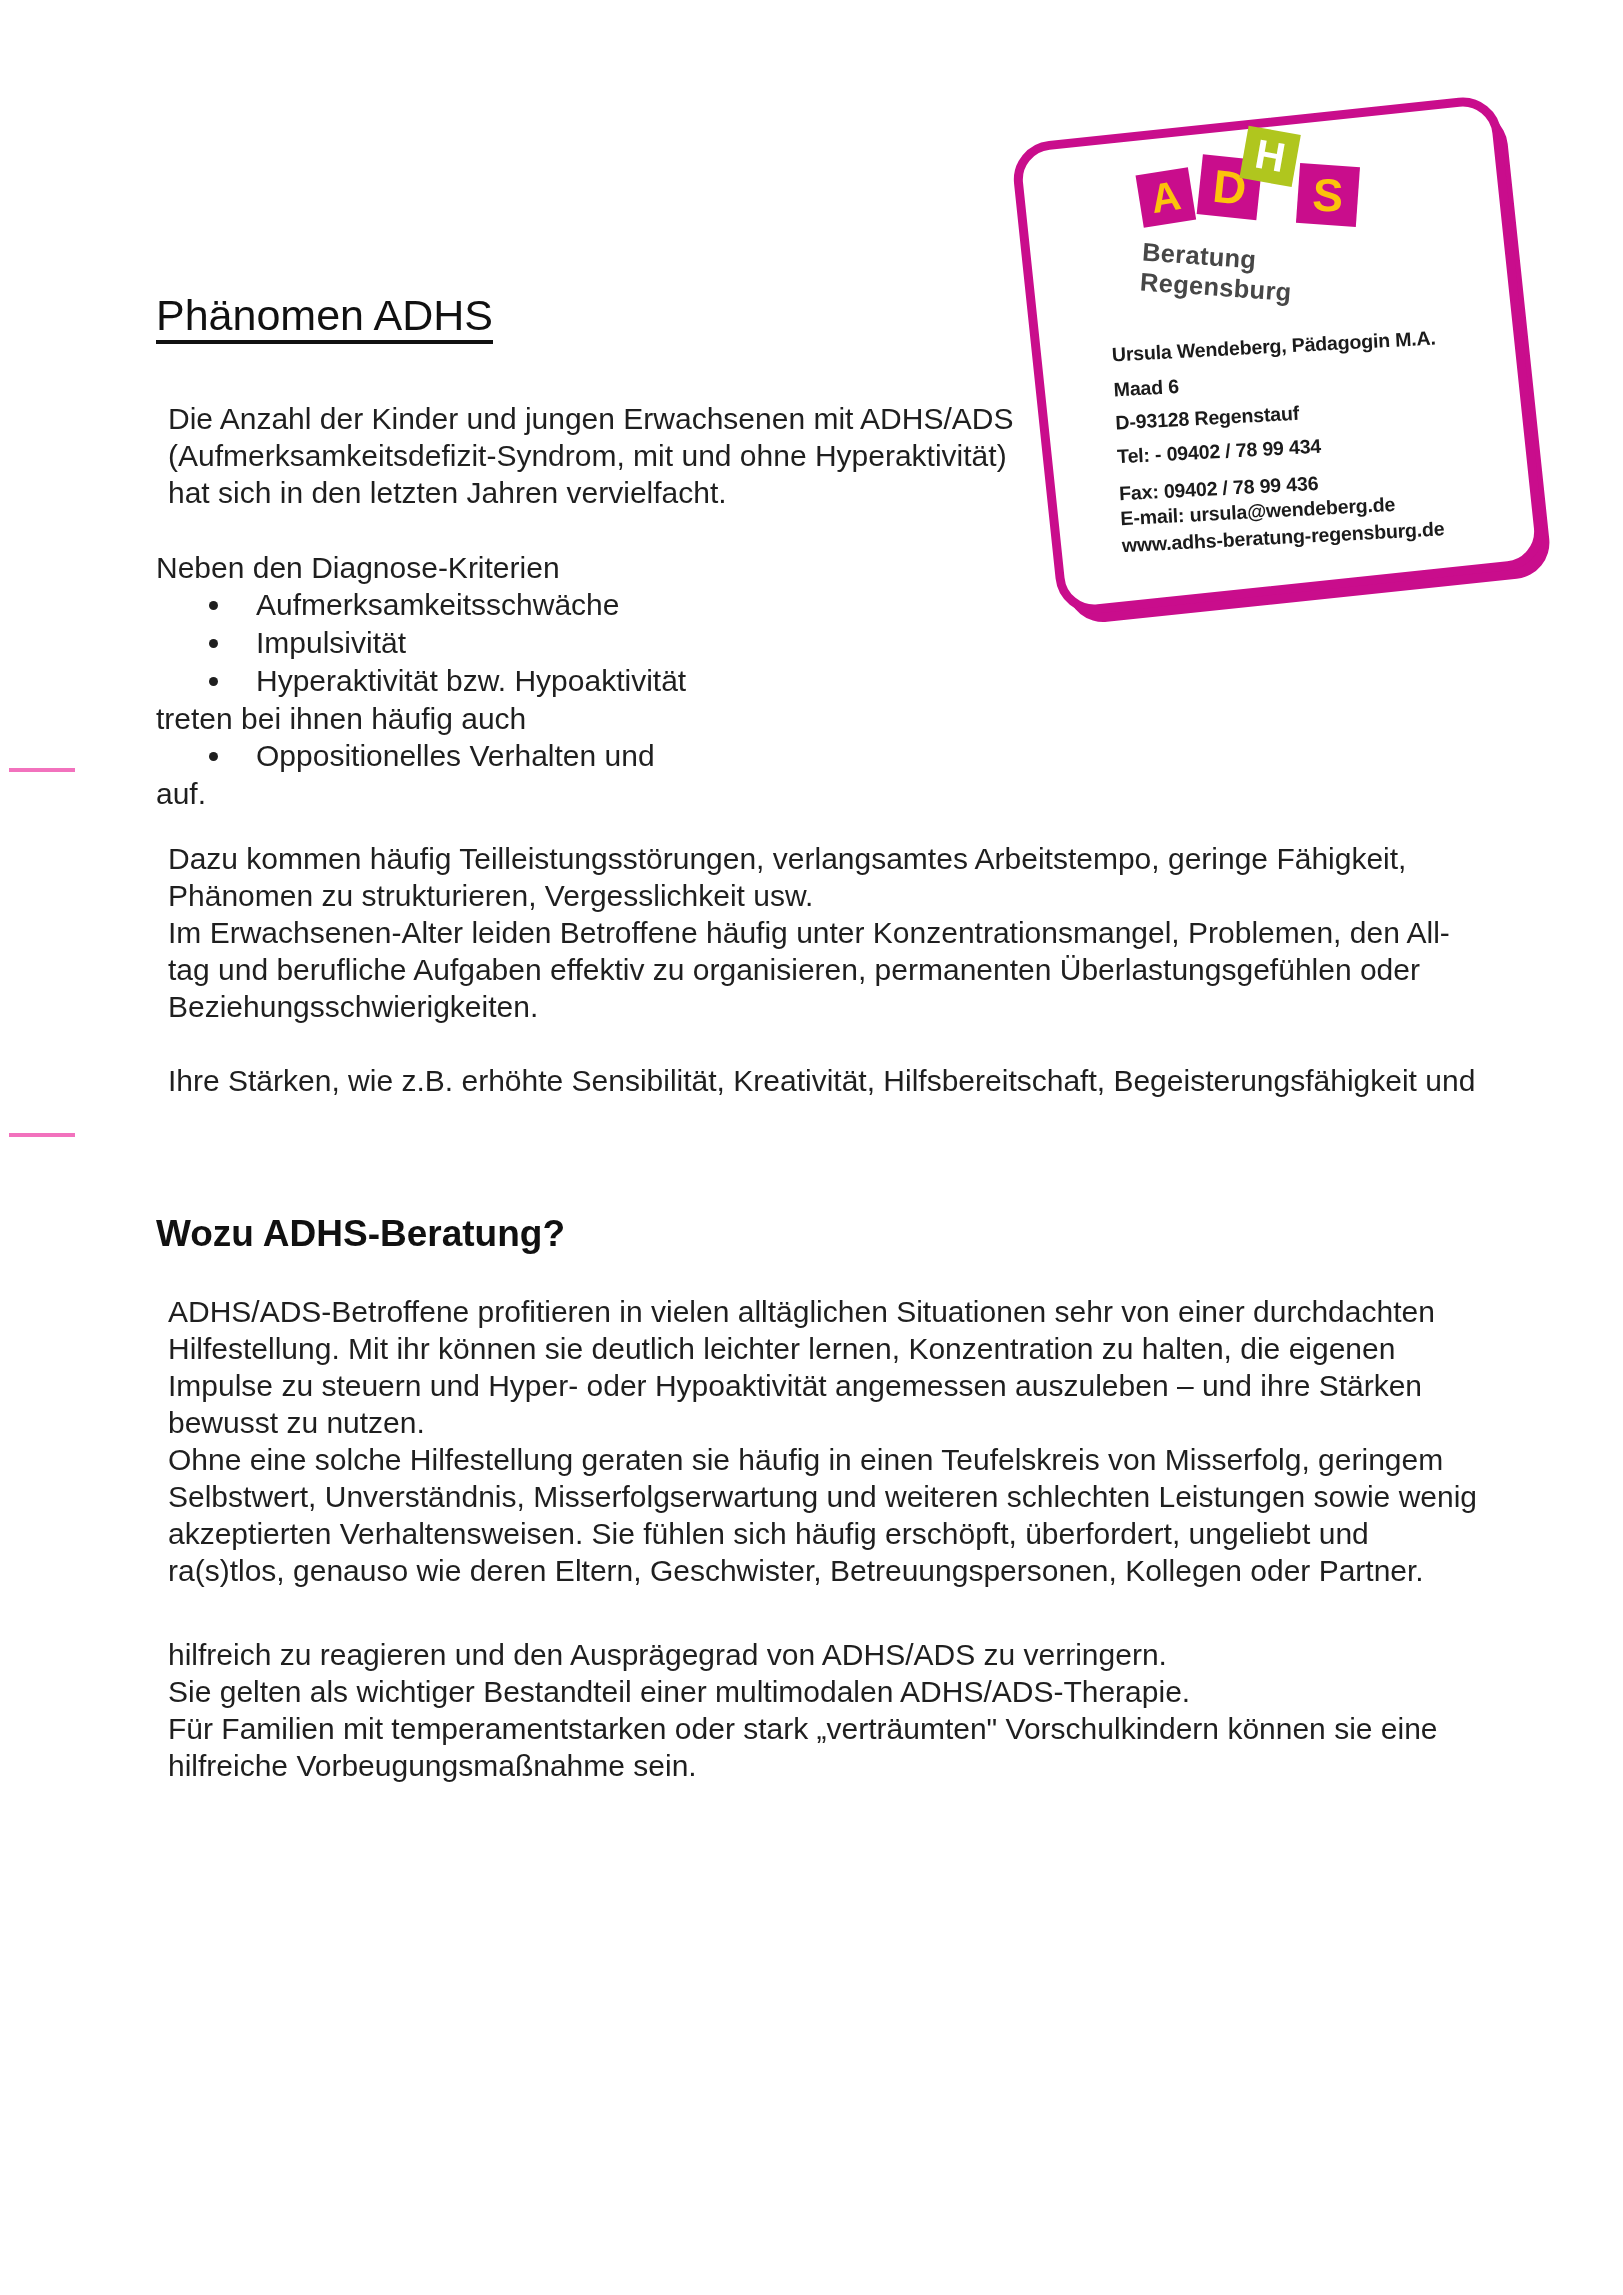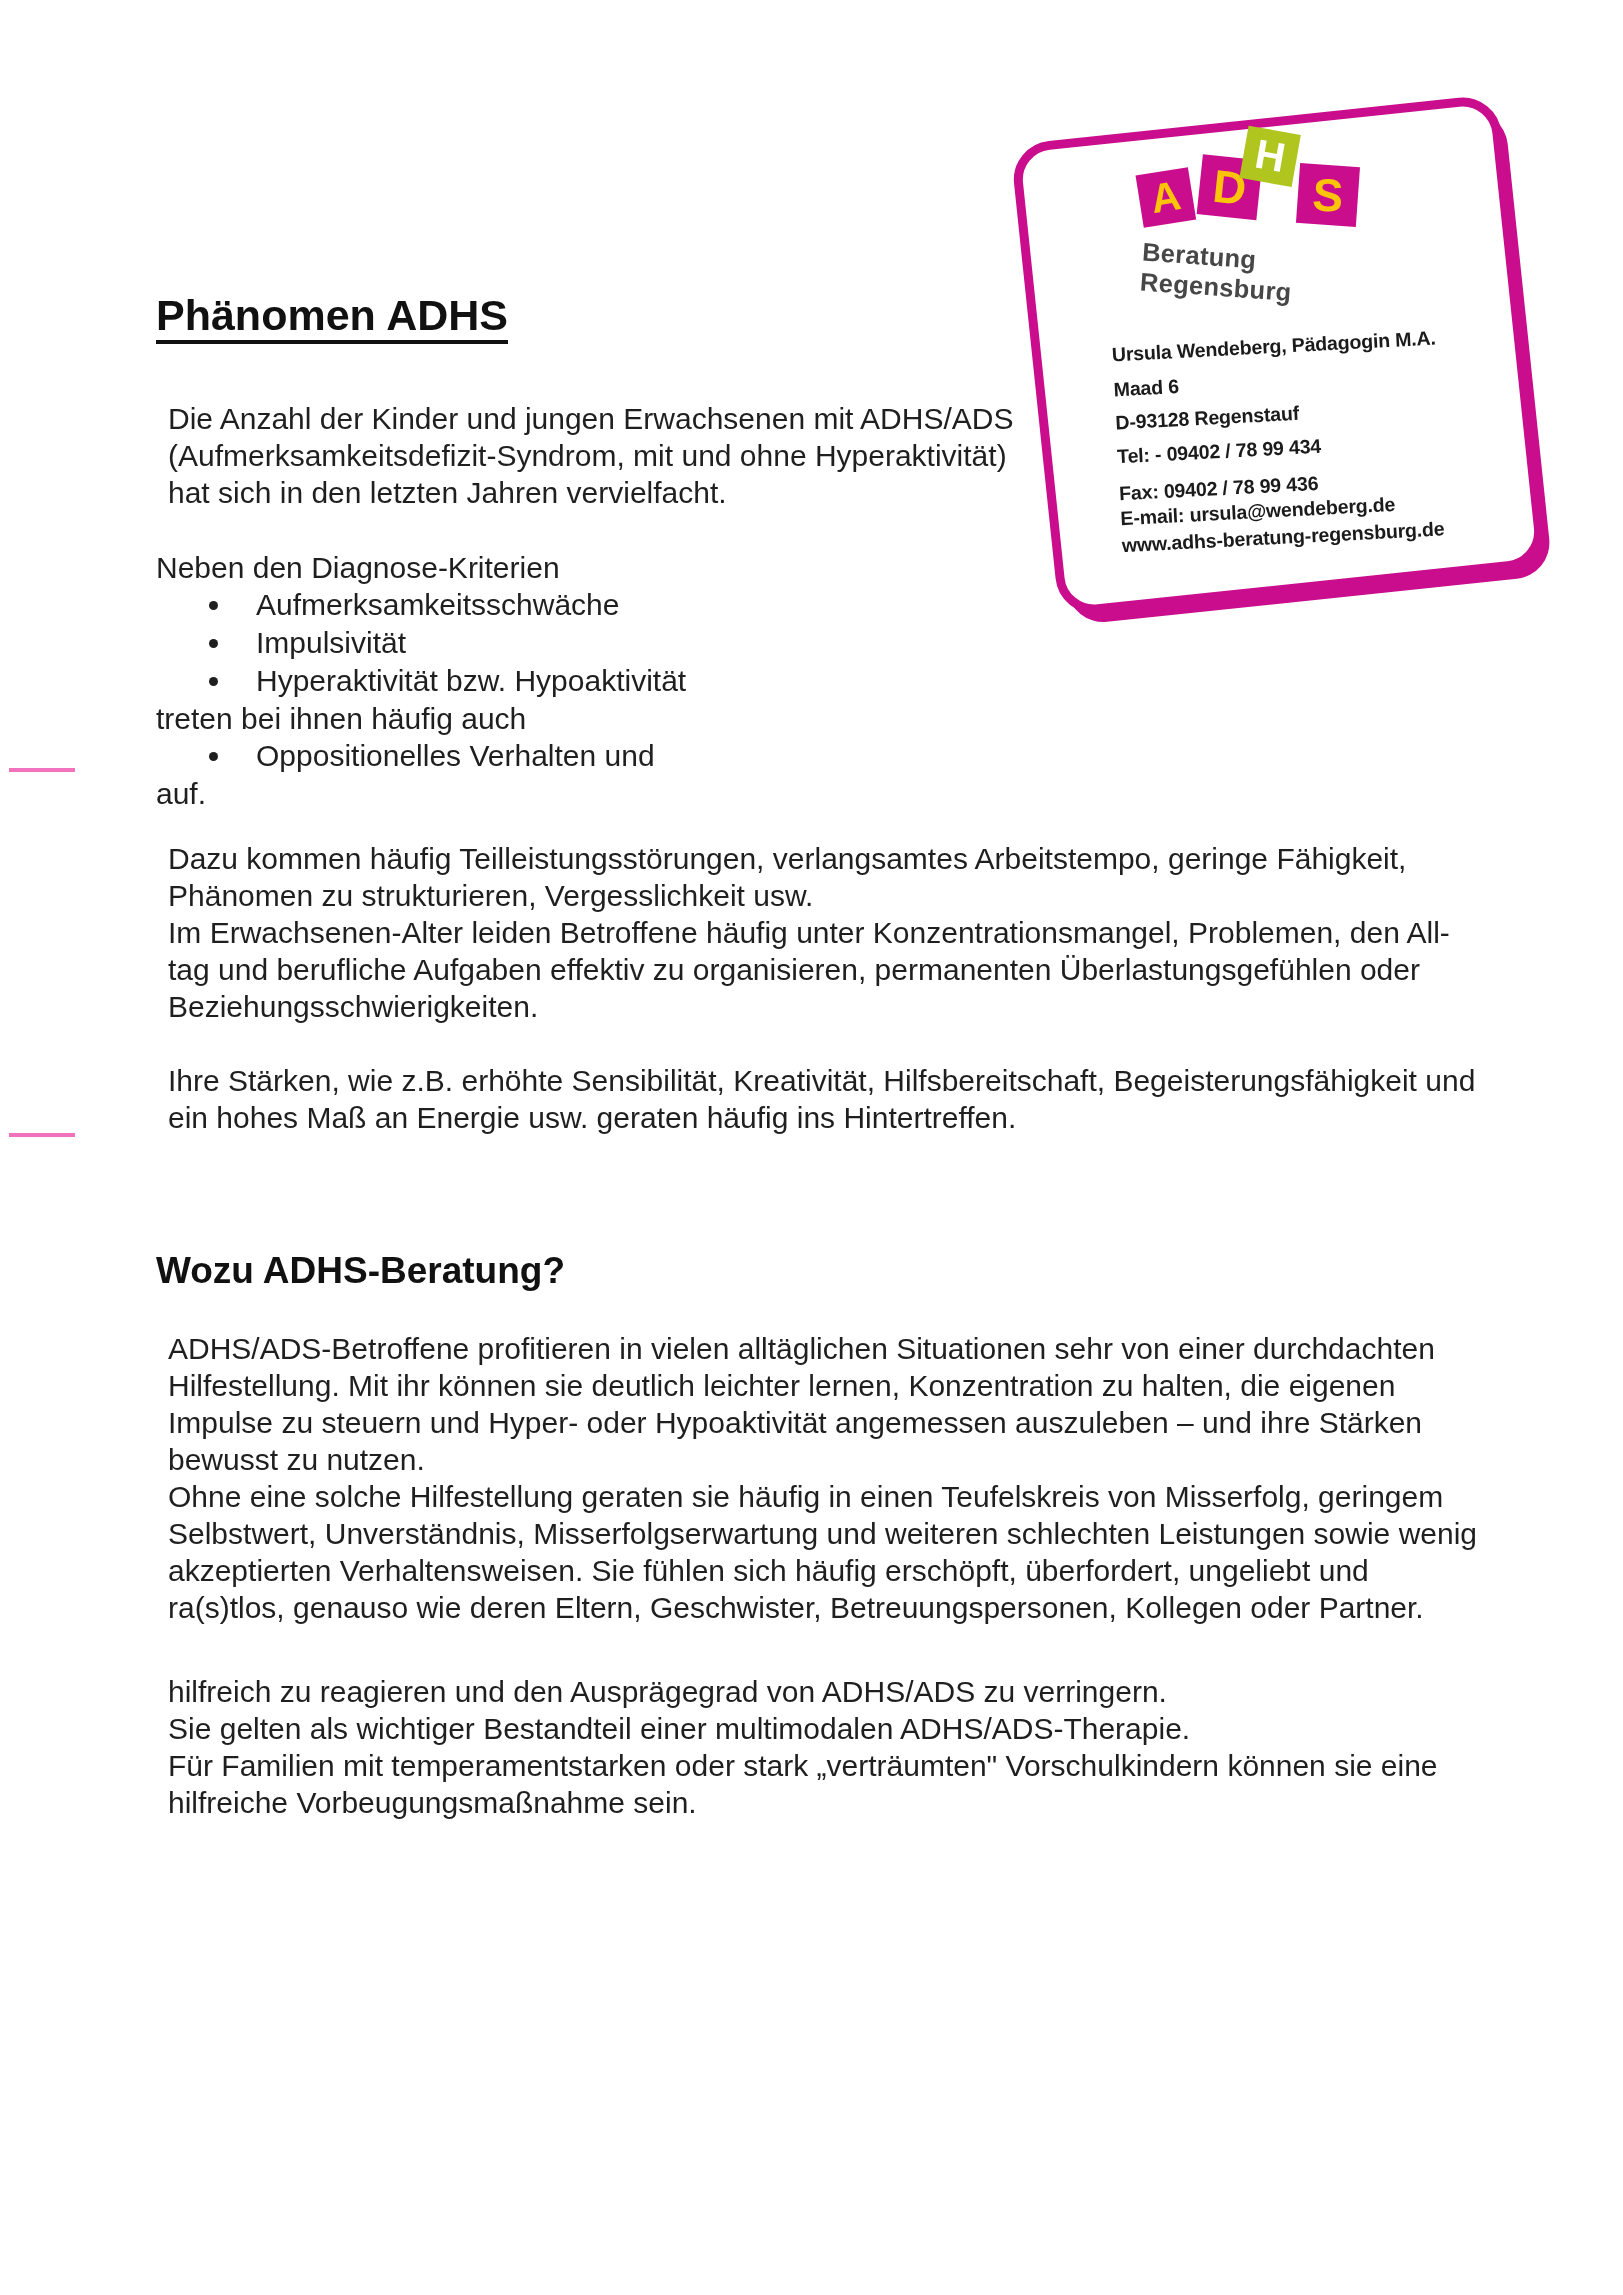--- a/index.html
+++ b/index.html
@@ -4,21 +4,21 @@
 <style>
   html,body{margin:0;padding:0;}
   body{
     width:1624px;height:2295px;position:relative;background:#ffffff;
     font-family:"Liberation Sans","DejaVu Sans",sans-serif;color:#1f1f1f;
     overflow:hidden;
   }
   
   .content{position:absolute;left:156px;top:293px;width:1377px;}
   .doc-title{
-    display:inline-block;font-size:43px;font-weight:bold;color:#111;
+    display:inline-block;font-size:43px;font-weight:normal;color:#111;
     line-height:44px;border-bottom:4.3px solid #111;padding-bottom:3.4px;
     margin:0 0 44px 0;white-space:nowrap;
   }
   .h2{font-size:37px;font-weight:bold;color:#111;line-height:39px;margin:0;white-space:nowrap;}
   .h2-1{margin-bottom:31px;}
   .h2-2{margin-bottom:40px;}
   .para{margin:12px;}
   .line{font-size:30px;line-height:37px;white-space:pre;}
   .p1{margin-bottom:38px;}
   .p2{margin-bottom:28px;}
@@ -138,21 +138,20 @@
   <div class="para p3">
     <div class="line">Dazu kommen häufig Teilleistungsstörungen, verlangsamtes Arbeitstempo, geringe Fähigkeit,</div>
     <div class="line">Phänomen zu strukturieren, Vergesslichkeit usw.</div>
     <div class="line">Im Erwachsenen-Alter leiden Betroffene häufig unter Konzentrationsmangel, Problemen, den All-</div>
     <div class="line">tag und berufliche Aufgaben effektiv zu organisieren, permanenten Überlastungsgefühlen oder</div>
     <div class="line">Beziehungsschwierigkeiten.</div>
   </div>
 
   <div class="para p4">
     <div class="line">Ihre Stärken, wie z.B. erhöhte Sensibilität, Kreativität, Hilfsbereitschaft, Begeisterungsfähigkeit und</div>
-    <div class="line">ein hohes Maß an Energie usw. geraten häufig ins Hintertreffen.</div>
   </div>
 
   <h2 class="h2 h2-2">Wozu ADHS-Beratung?</h2>
 
   <div class="para p5">
     <div class="line">ADHS/ADS-Betroffene profitieren in vielen alltäglichen Situationen sehr von einer durchdachten</div>
     <div class="line">Hilfestellung. Mit ihr können sie deutlich leichter lernen, Konzentration zu halten, die eigenen</div>
     <div class="line">Impulse zu steuern und Hyper- oder Hypoaktivität angemessen auszuleben – und ihre Stärken</div>
     <div class="line">bewusst zu nutzen.</div>
     <div class="line">Ohne eine solche Hilfestellung geraten sie häufig in einen Teufelskreis von Misserfolg, geringem</div>

